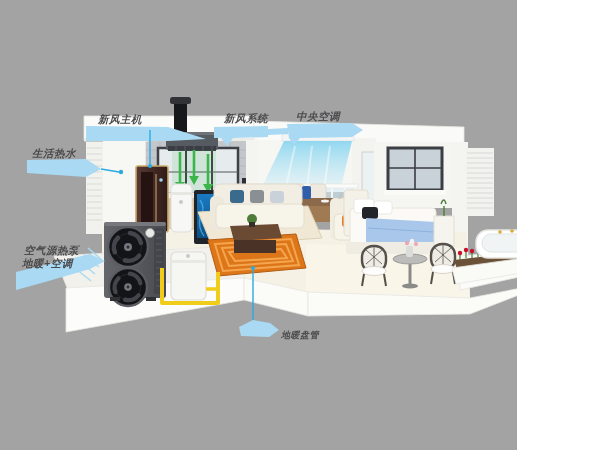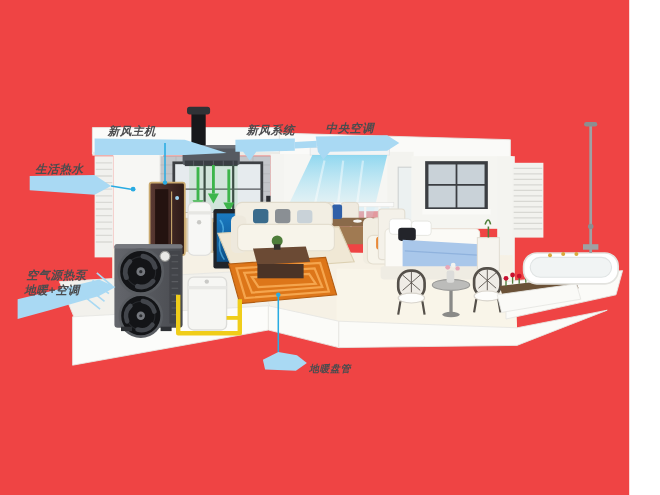--- a/index.html
+++ b/index.html
@@ -1,16 +1,16 @@
 <!DOCTYPE html>
 <html><head>
 <meta charset="utf-8">
 <style>
   html,body{margin:0;padding:0;background:#ffffff;}
-  .stage{position:relative;width:572px;height:450px;background:#ef4444;overflow:hidden;
+  .stage{position:relative;width:517px;height:450px;background:#a3a3a3;overflow:hidden;
          font-family:"Liberation Sans", sans-serif;}
   svg{display:block;}
   .lbl{fill:#4c4c4e;font-family:"Liberation Sans", sans-serif;font-weight:bold;
        font-style:italic;font-size:10.5px;letter-spacing:0.5px;}
   .lbl-small{font-size:9px;}
   .leader{stroke:#29abe2;stroke-width:1.4;fill:none;}
   .leader-dot{fill:#29abe2;}
   .arrow-line{stroke:#3cb54a;stroke-width:2.6;}
   .arrow-head{fill:#3cb54a;}
   .edge{stroke:#e6e6e2;stroke-width:0.8;}

